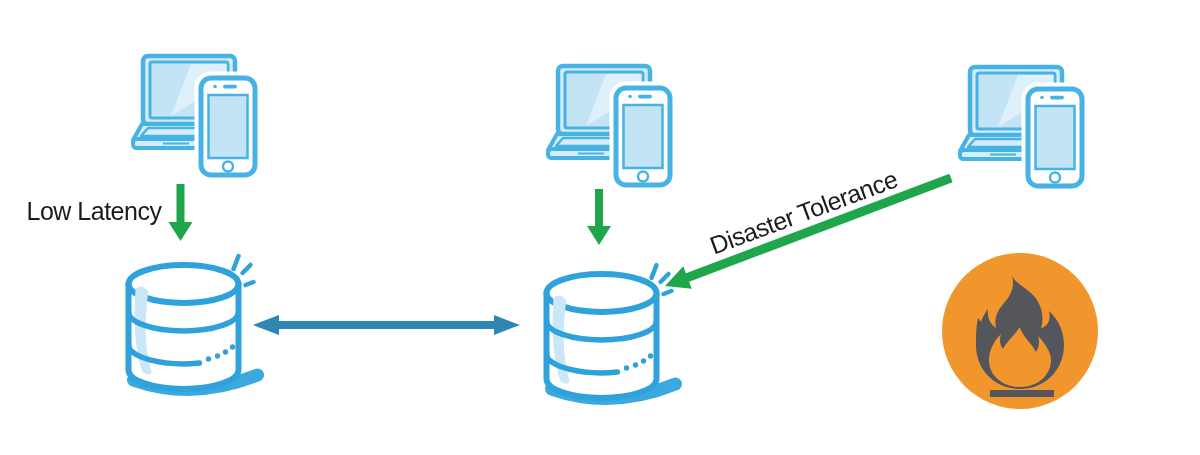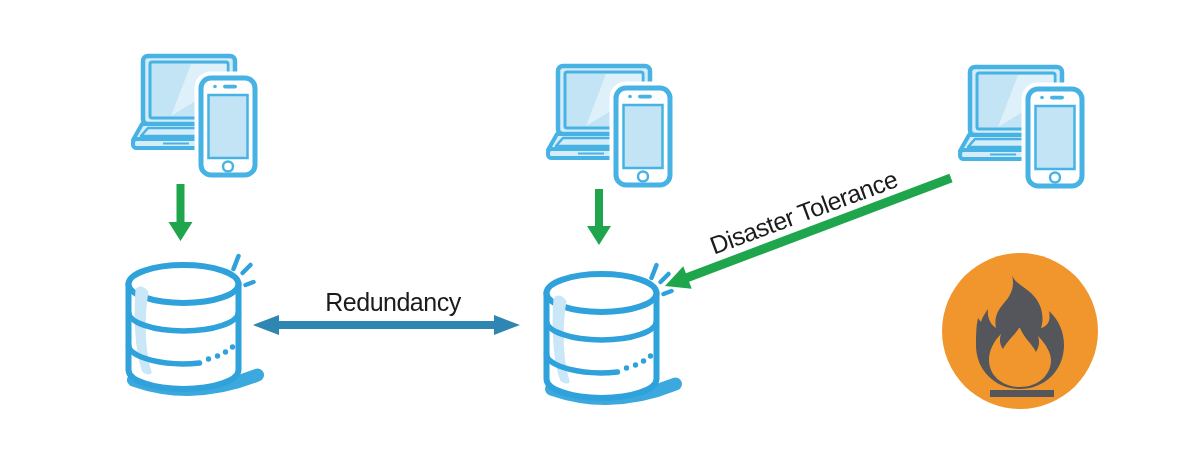--- a/index.html
+++ b/index.html
@@ -123,15 +123,15 @@
 
     <polygon class="green-arrow" points="176.5,184 184.5,184 184.5,222 192.5,222 180.5,241 168.5,222 176.5,222"></polygon>
 
     <polygon class="green-arrow" points="595,189 603,189 603,226 611,226 599,245 587,226 595,226"></polygon>
 
     <path class="blue-arrow" d="M253,325 L279,315 L279,321 L494,321 L494,315 L520,325 L494,335 L494,329 L279,329 L279,335 Z"></path>
 
     <polygon class="green-arrow" points="949.4,173.8 685.9,273.3 683.3,266.3 665,286 691.7,288.7 689.1,281.7 952.6,182.2"></polygon>
   </svg>
 
-  <div class="label label-redundancy">Redundancy</div>
+  <div class="label label-low-latency">Low Latency</div>
   <div class="label label-disaster">Disaster Tolerance</div>
 </div>
 
 </body></html>

